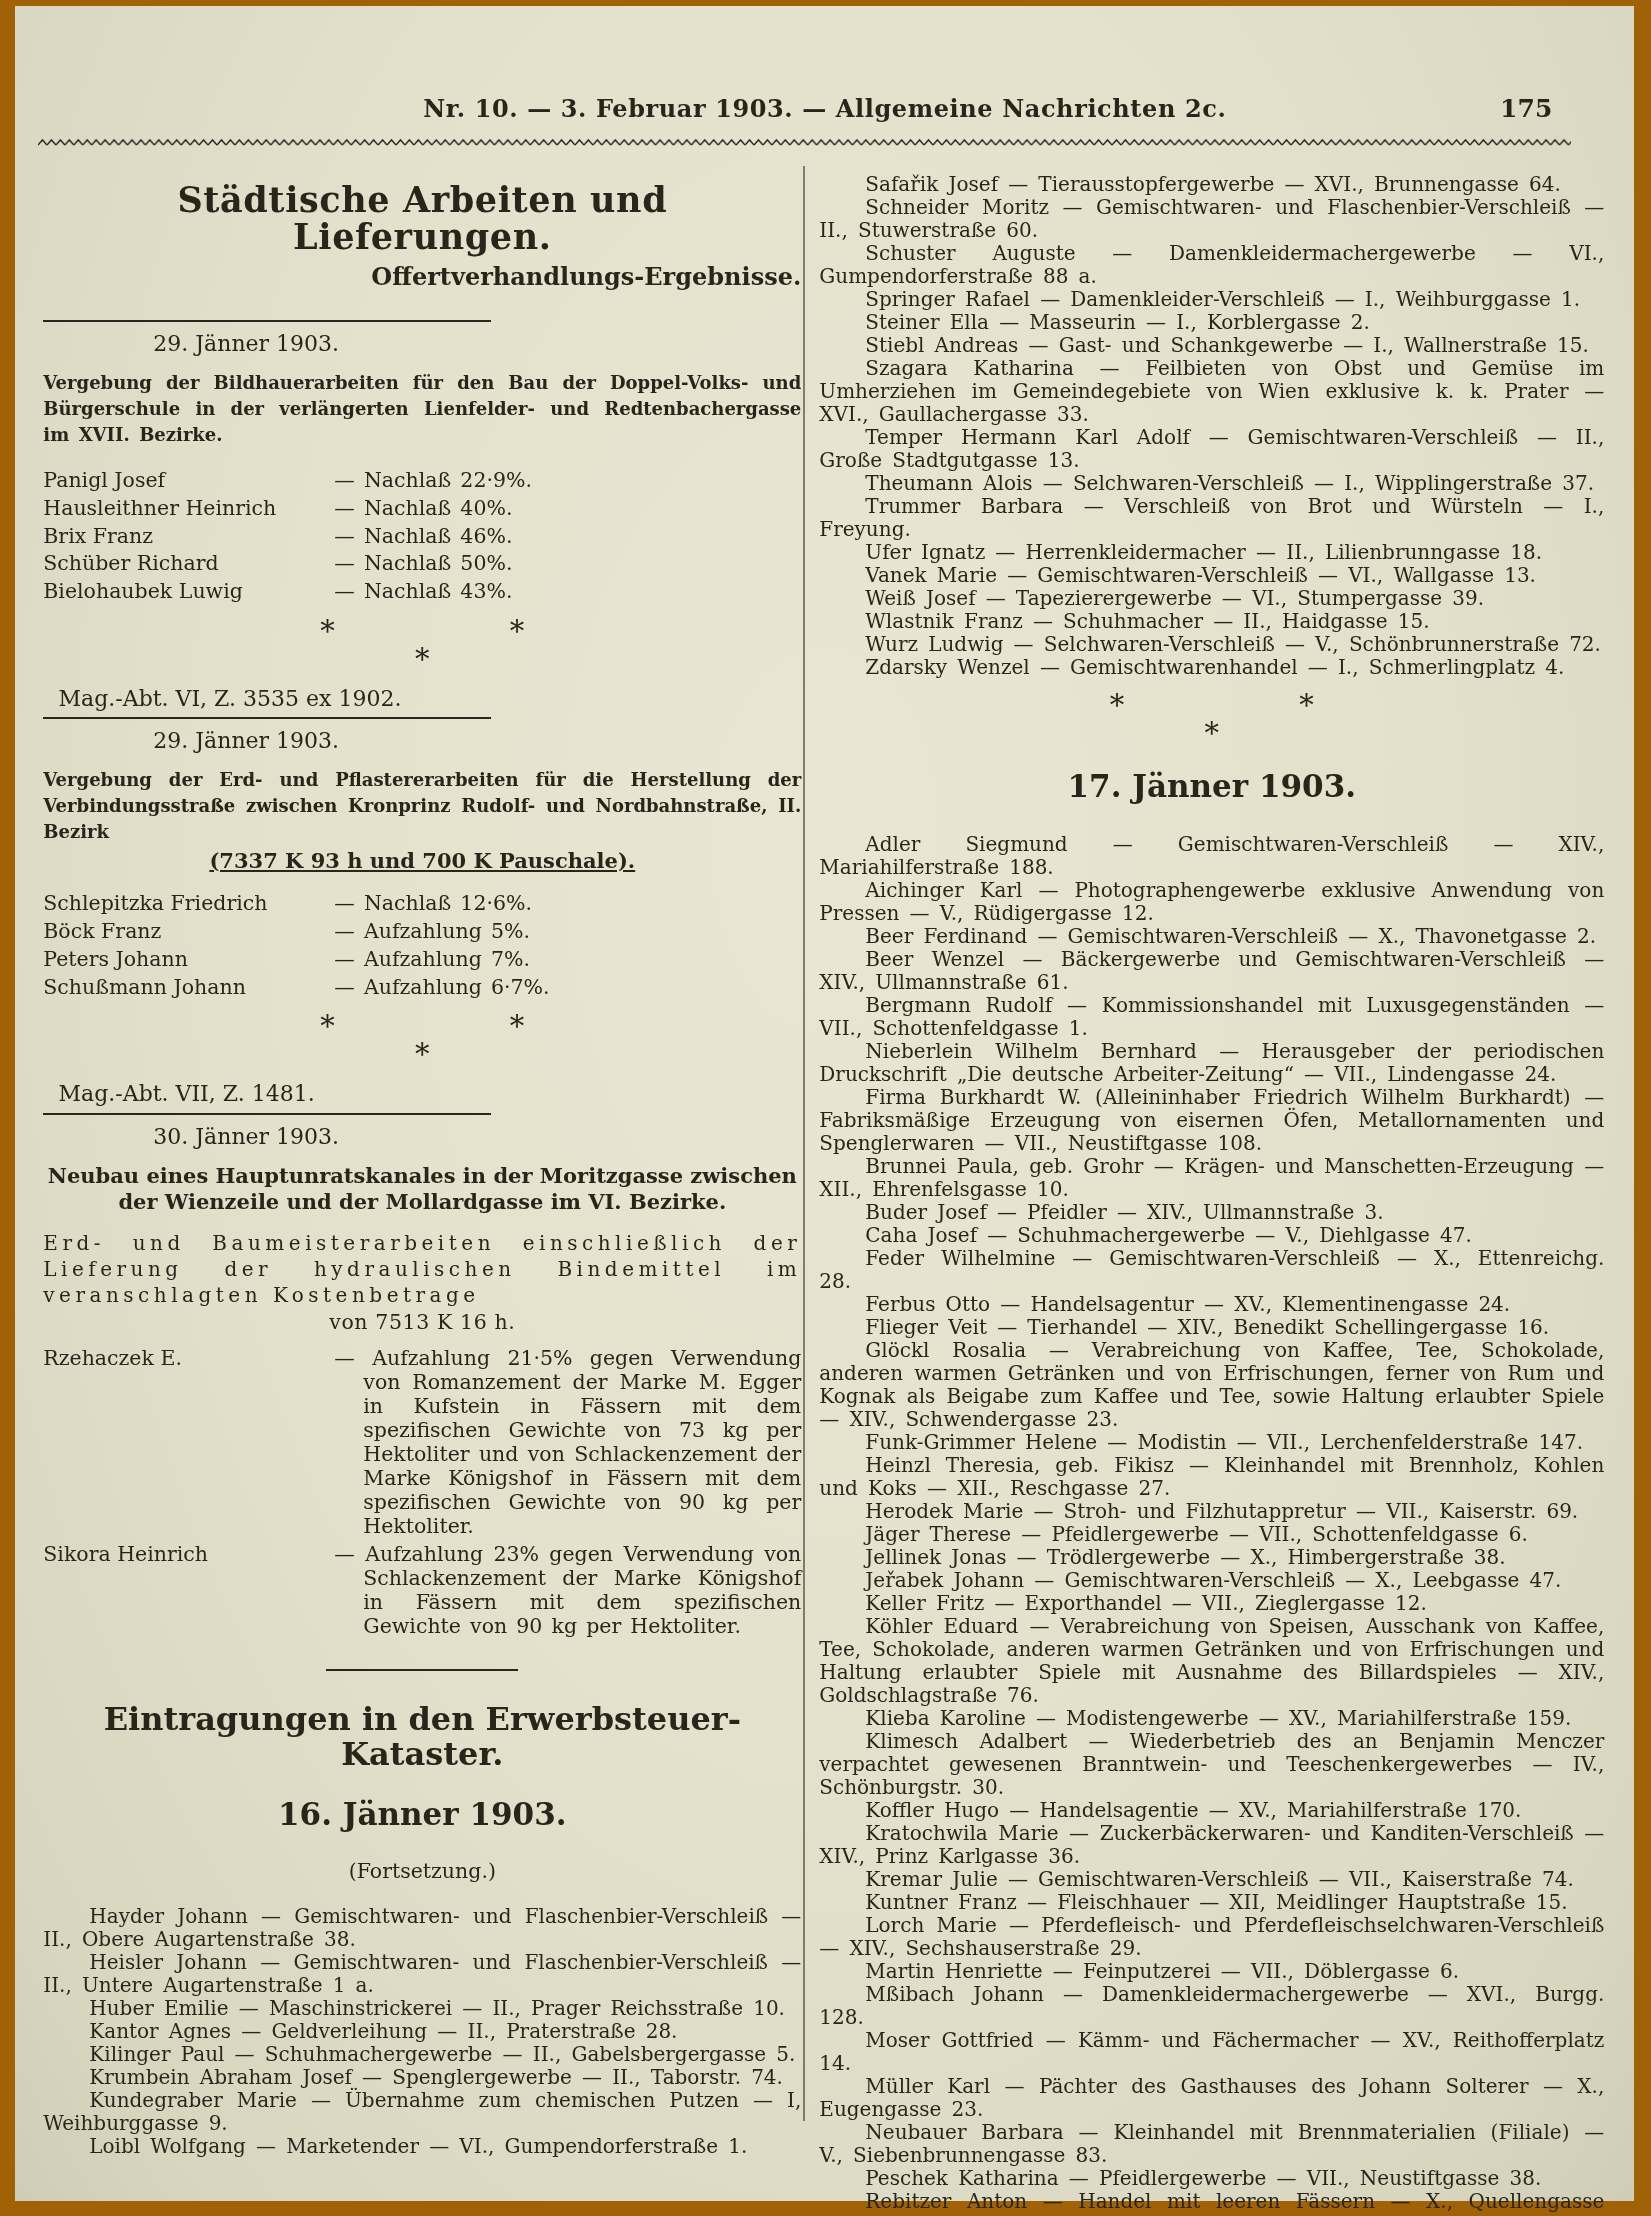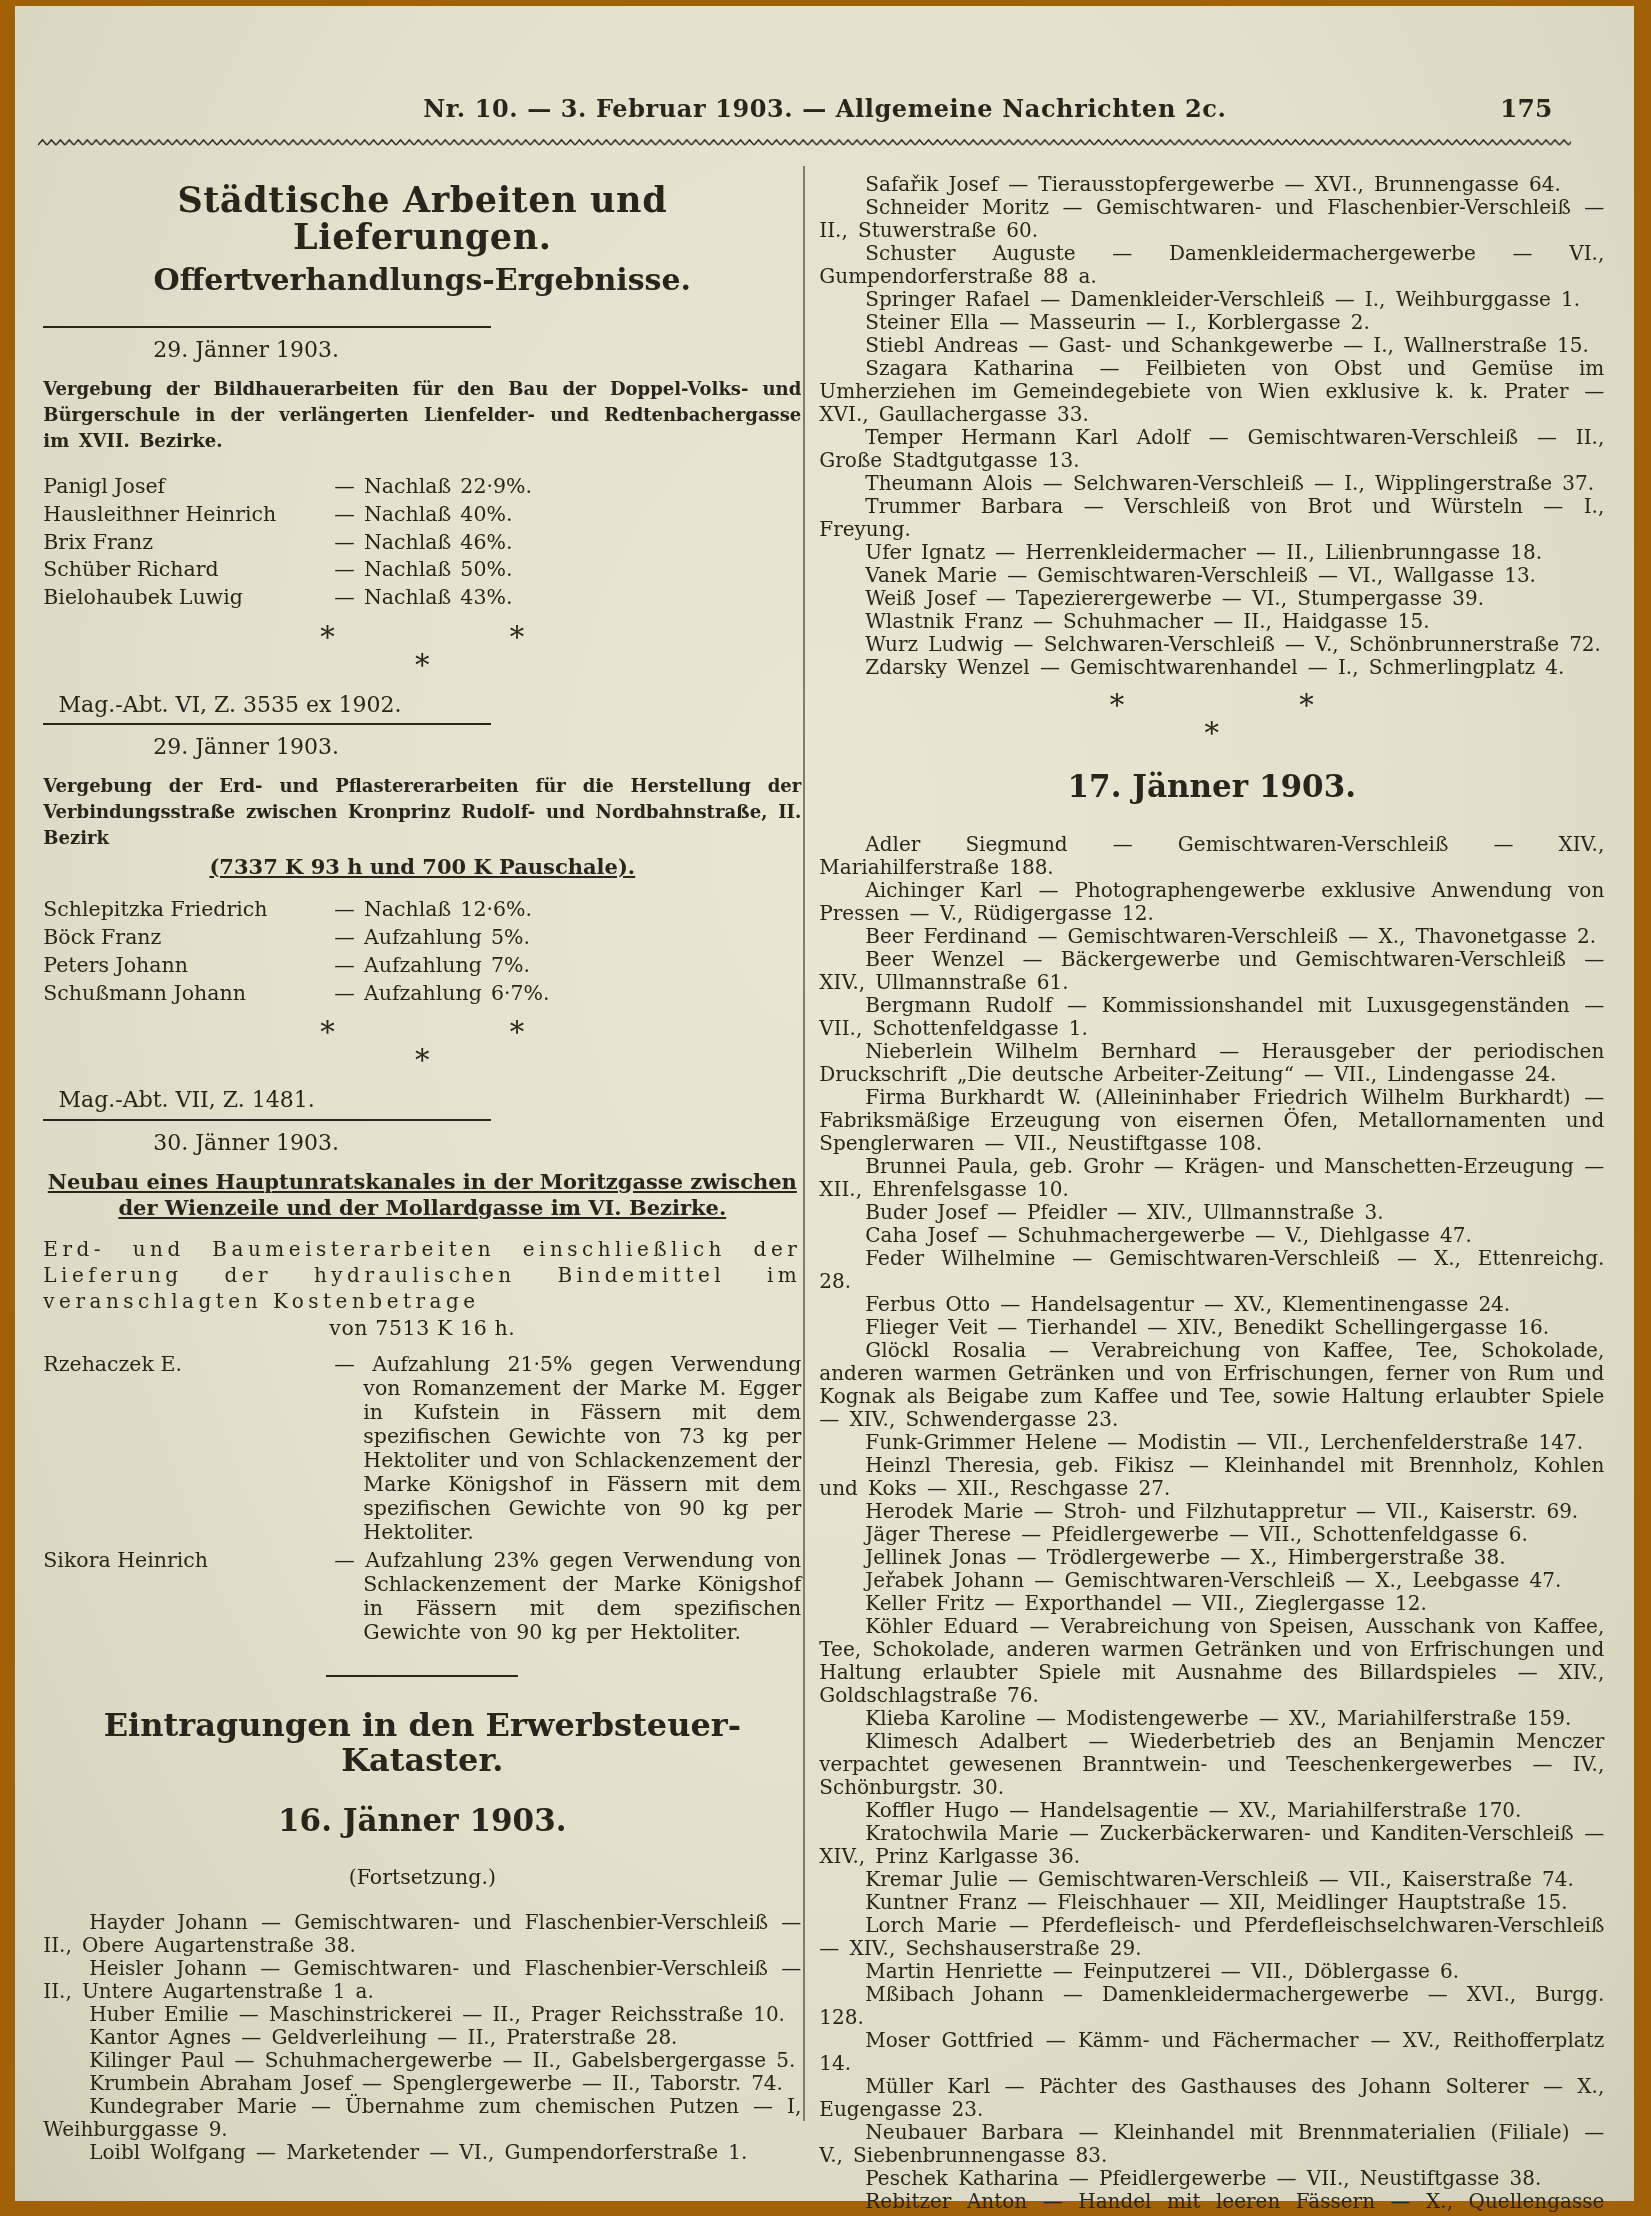--- a/index.html
+++ b/index.html
@@ -14,29 +14,29 @@
   .zigzag{position:absolute;top:132px;left:23px;width:1533px;height:9px;}
   
   .column-divider{position:absolute;left:788px;top:160px;width:1.3px;height:1955px;
                   background:rgba(44,40,30,0.55);}
   .col{position:absolute;top:153px;}
   .col-left{left:28px;width:758px;}
   .col-right{left:804px;width:785px;padding-top:14px;}
   
   .h1{font-size:35px;font-weight:bold;text-align:center;letter-spacing:0.6px;
       margin:23px 0 6.4px;line-height:1.05;}
-  .h2{font-size:30px;font-weight:bold;text-align:center;margin:0 0 29px;}
+  .h2{font-size:24px;font-weight:bold;text-align:right;margin:0 0 29px;}
   .mag-ref{font-size:22px;padding-left:15.3px;}
   .mag-rule{height:1.9px;background:#2a261e;width:448px;margin:6.4px 0 9px;}
   .date-line{font-size:22px;padding-left:110px;margin:0 0 14px;}
   .notice-body{font-weight:bold;font-size:18px;line-height:26px;text-align:justify;
                word-spacing:3.2px;margin:0 0 18px;}
   .notice-body.tight{margin:0 0 2.6px;}
   .notice-tail{font-weight:bold;font-size:21px;text-align:center;margin:0 0 16.6px;text-decoration:underline;}
-  .notice-title{font-weight:bold;font-size:21px;line-height:26px;text-align:center;margin:0 0 15.3px;text-decoration:underline;}
+  .notice-title{font-weight:bold;font-size:21px;line-height:26px;text-align:center;margin:0 0 15.3px;}
   .spec{font-size:20px;line-height:26px;letter-spacing:4.5px;text-align:justify;margin:0 0 2.6px;}
   .spec-amount{font-size:20.5px;text-align:center;letter-spacing:0.6px;margin:0 0 10.2px;}
   .results{margin:0 0 6.4px;}
   .result-row{display:flex;font-size:20.5px;line-height:24px;padding:1.9px 0;}
   .result-name{flex:0 0 291px;}
   .result-value{flex:1;padding-left:29px;text-indent:-29px;text-align:justify;word-spacing:2.6px;}
   .asterism{text-align:center;font-size:29px;margin:16.6px 0 18px;line-height:18px;}
   .ast-row1{display:flex;justify-content:center;gap:175px;}
   .ast-row2{margin-top:10.2px;}
   .sep-rule{width:192px;height:1.9px;background:#2a261e;margin:29px auto 0;}

